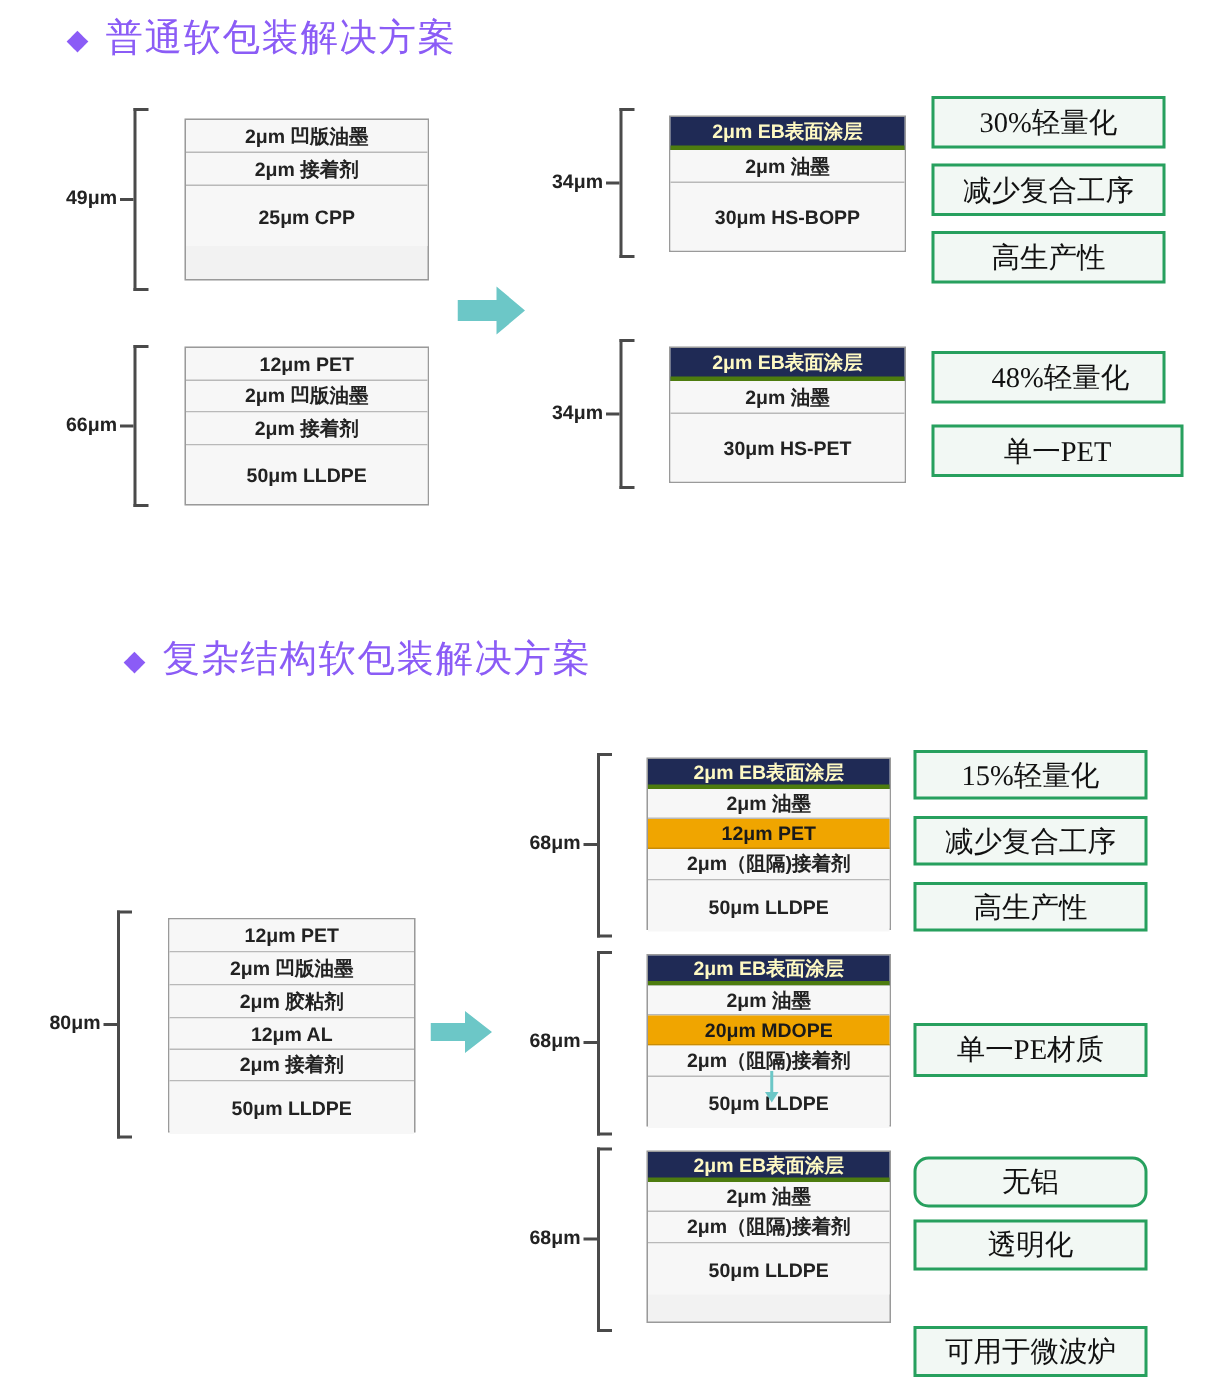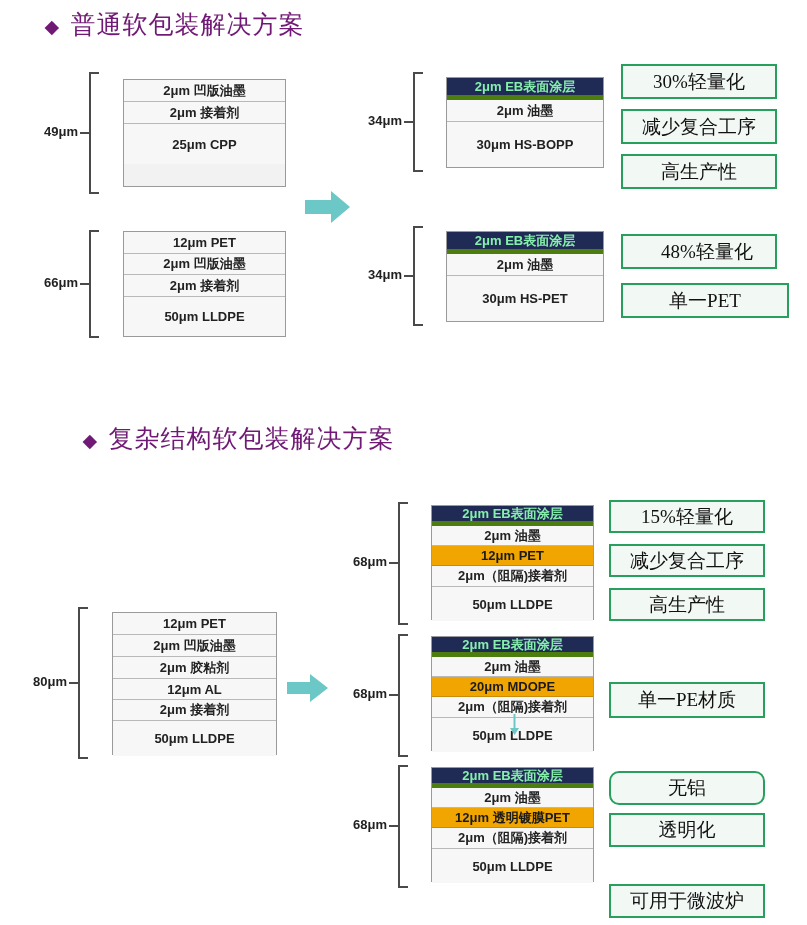--- a/index.html
+++ b/index.html
@@ -18,21 +18,21 @@
   .canvas {
     position: relative;
     width: 807px;
     height: 925px;
   }
   
   .section-title {
     position: absolute;
     font-family: "Liberation Serif", serif;
     font-size: 25px;
-    color: #701a75;
+    color: #8b5cf6;
     white-space: nowrap;
     letter-spacing: 1px;
   }
   .section-title .diamond {
     display: inline-block;
     transform: rotate(0deg) scale(0.95);
     margin-right: 10px;
     font-size: 20px;
   }
   
@@ -52,22 +52,22 @@
     font-weight: bold;
     color: #222;
     background: #f2f2f2;
     white-space: nowrap;
   }
   .layer:last-child {
     border-bottom: none;
   }
   .layer.dark {
     background: #1f2a55;
-    color: #86efac;
-    border-bottom: 5px solid #4d7c0f;
+    color: #fef9c3;
+    border-bottom: 3px solid #4d7c0f;
   }
   .layer.gold {
     background: #f0a500;
     color: #1a1a1a;
     border-bottom: 1px solid #c98c06;
   }
   .layer.plain {
     background: #f7f7f7;
   }
   
@@ -232,21 +232,20 @@
 
   <div class="callout" style="left:609px; top:682px; width:156px; height:36px;">单一PE材质</div>
 
   <div class="brace" style="left:398px; top:765px; height:123px;"></div>
   <div class="brace-tick" style="left:389px; top:825px;"></div>
   <div class="brace-label" style="left:334px; top:817px; width:53px;">68μm</div>
 
   <div class="stack" style="left:431px; top:767px; width:163px; height:115px;">
     <div class="layer dark" style="height:20px;">2μm EB表面涂层</div>
     <div class="layer plain" style="height:20px;">2μm  油墨</div>
-    <div class="layer gold" style="height:20px;">12μm  透明镀膜PET</div>
     <div class="layer plain" style="height:21px;">2μm（阻隔)接着剂</div>
     <div class="layer plain" style="height:34px;">50μm  LLDPE</div>
   </div>
 
   <div class="callout" style="left:609px; top:771px; width:156px; height:34px;border-radius:10px;">无铝</div>
   <div class="callout" style="left:609px; top:813px; width:156px; height:34px;">透明化</div>
   <div class="callout" style="left:609px; top:855px; width:156px; height:34px;margin-top:29px;">可用于微波炉</div>
 
 </div>
 

